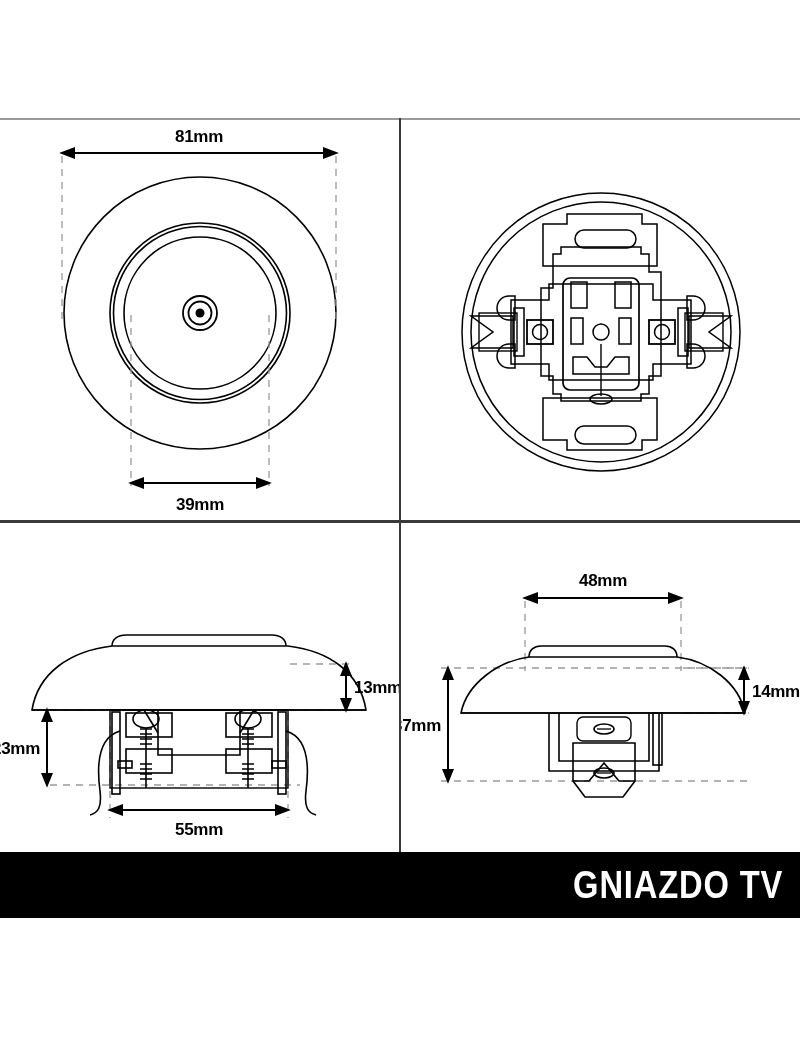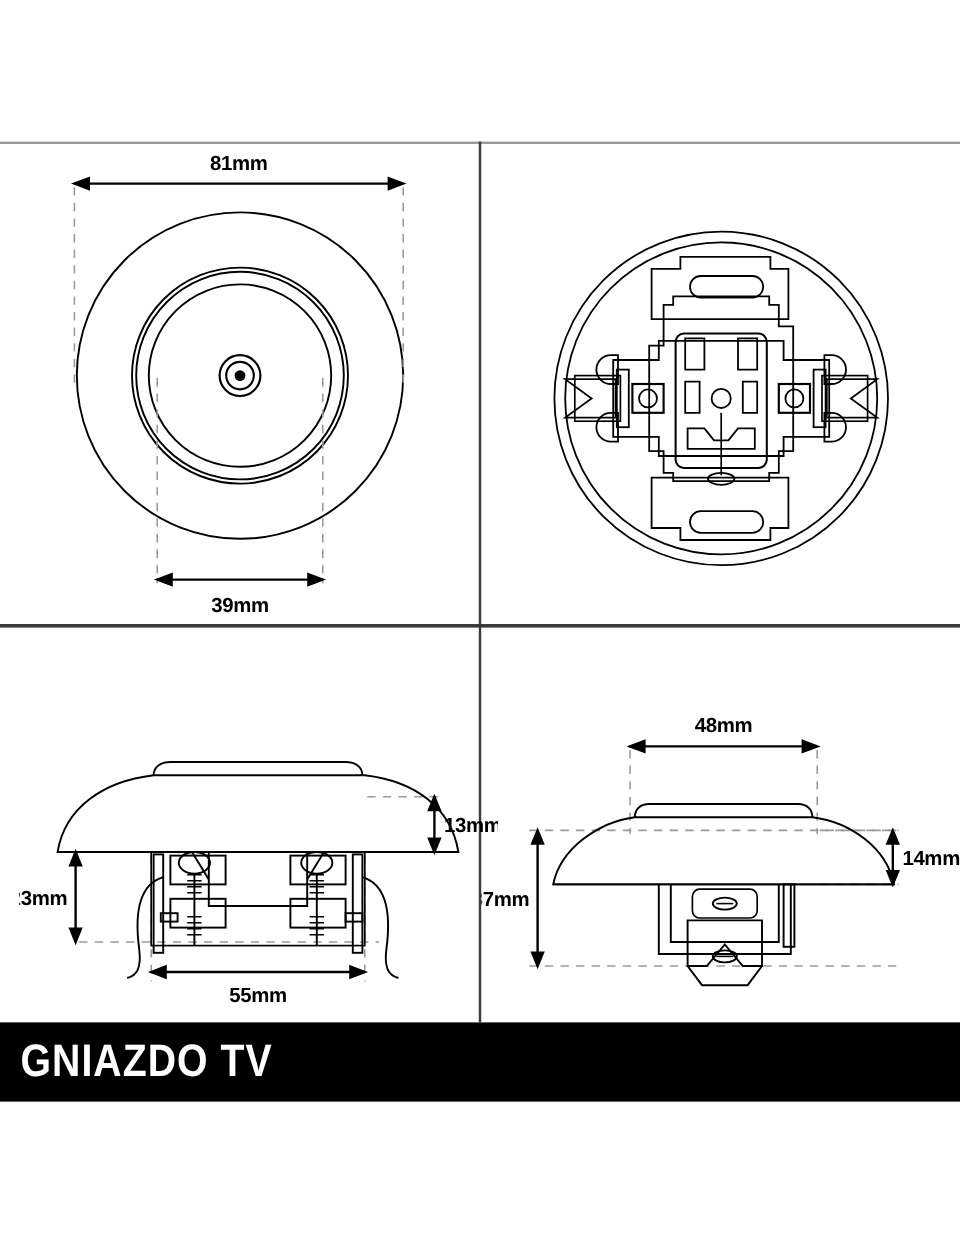--- a/index.html
+++ b/index.html
@@ -14,38 +14,38 @@
   
   .frame-line{position:absolute;background:#4a4a4a;}
   .frame-top{left:0;top:118px;width:800px;height:2px;background:#9a9a9a;}
   .frame-mid-h{left:0;top:520px;width:800px;height:3px;background:#3a3a3a;}
   .frame-mid-v{left:399px;top:118px;width:2px;height:734px;background:#3a3a3a;}
 
   
   #title-banner{
     position:absolute;left:0;top:852px;width:800px;height:66px;
     background:#000;
-    display:flex;align-items:center;justify-content:flex-start;
+    display:flex;align-items:center;justify-content:flex-end;
   }
   #title-text{
     color:#fff;
     font-family:"Liberation Sans", sans-serif;
     font-weight:bold;
     font-size:38px;
     letter-spacing:1px;
     transform:scaleX(0.86);
     white-space:nowrap;
   }
 
   
   .panel{position:absolute;overflow:hidden;}
   #panel-front{left:0;top:120px;width:399px;height:400px;border-radius:27px;}
   #panel-back{left:401px;top:120px;width:399px;height:400px;}
-  #panel-side{left:0;top:523px;width:399px;height:329px;padding-left:16px;}
-  #panel-profile{left:401px;top:523px;width:399px;height:329px;margin-top:24px;}
+  #panel-side{left:0;top:523px;width:399px;height:329px;}
+  #panel-profile{left:401px;top:523px;width:399px;height:329px;}
   .panel svg{display:block;width:100%;height:100%;}
 
   .dim-label{
     font-family:"Liberation Sans", sans-serif;
     font-weight:bold;
     font-size:17px;
     fill:#000;
     letter-spacing:-0.3px;
   }
 </style>

